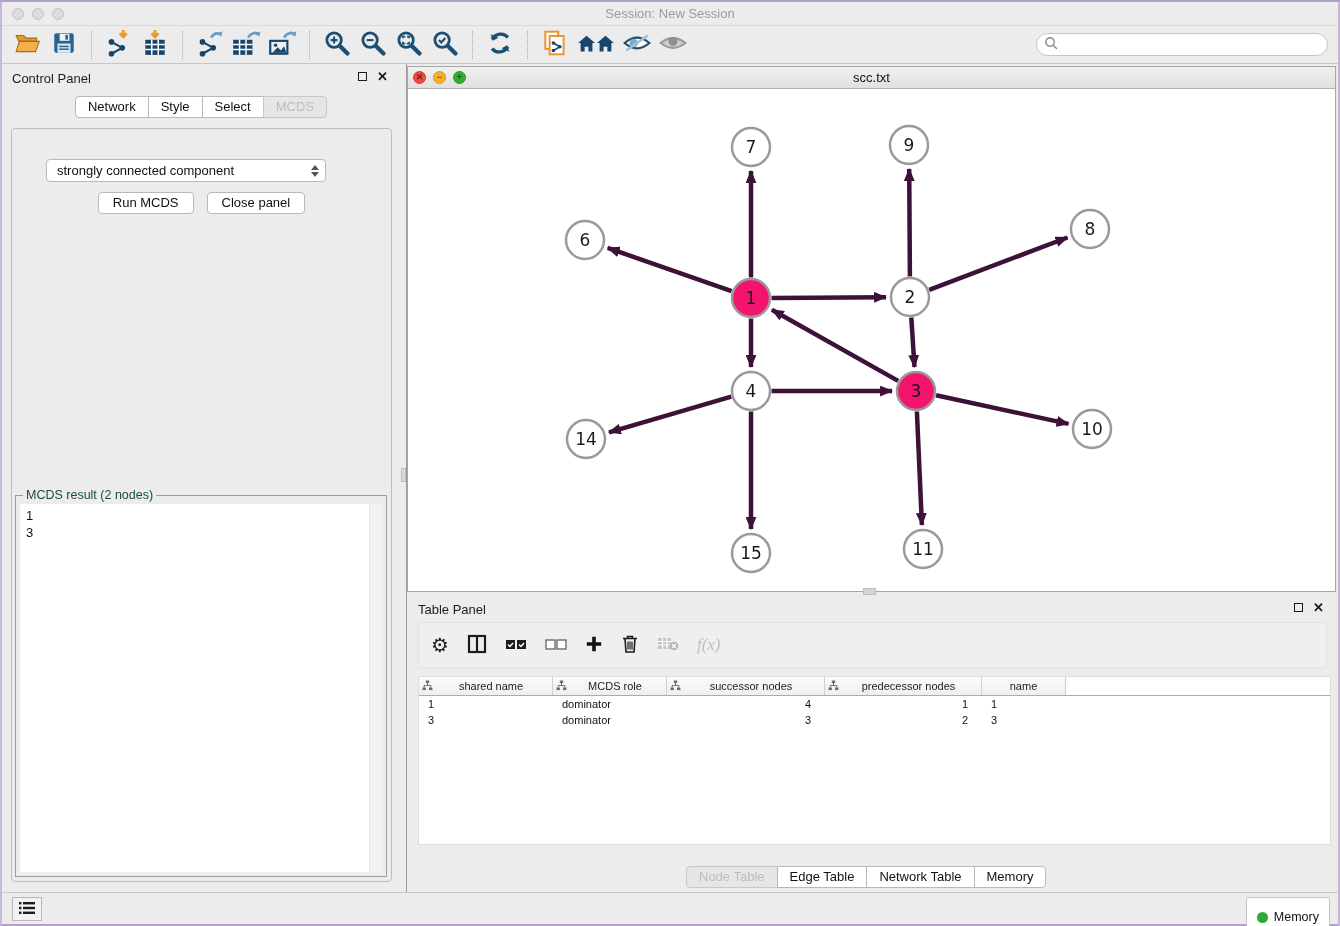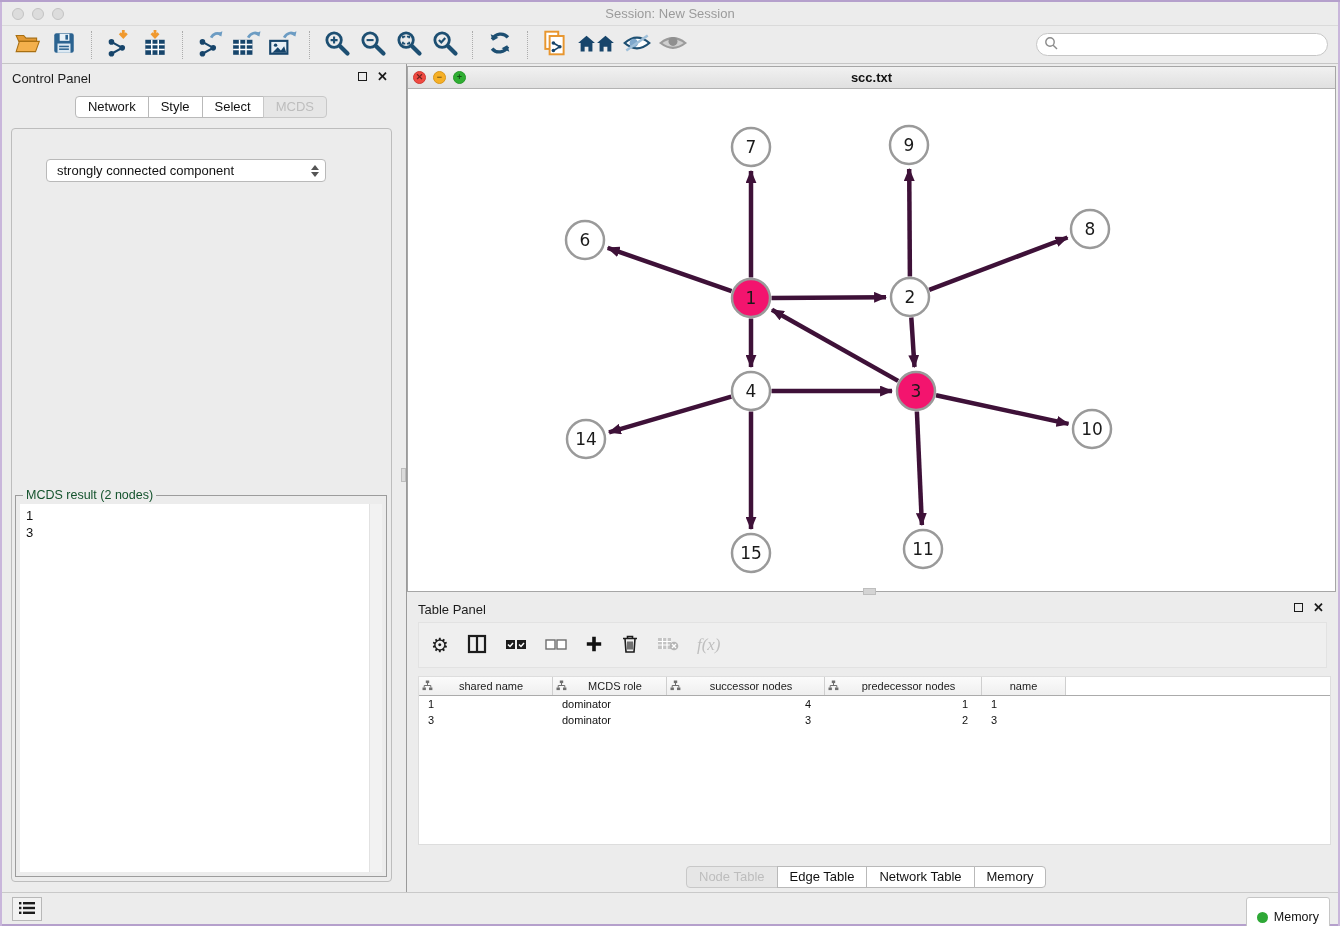--- a/index.html
+++ b/index.html
@@ -53,21 +53,21 @@
   .h-divider{ position:absolute; top:592px; left:407px; width:931px; height:6px; background:#ECECEC; }
   .h-grip{ position:absolute; top:-4px; left:456px; width:13px; height:7px; background:#D4D4D4; border:1px solid #BEBEBE; }
   
   .net-window{ position:absolute; top:66px; left:407px; width:929px; height:526px; border:1px solid #A6A6A6; background:#fff; }
   .net-titlebar{ position:relative; height:22px; background:linear-gradient(#F1F1F1,#E0E0E0); border-bottom:1px solid #B3B3B3; }
   .net-titlebar .lights{ position:absolute; left:5px; top:4px; display:flex; gap:7px; }
   .ntl{ width:13px; height:13px; border-radius:50%; font-size:9px; font-weight:bold; color:rgba(0,0,0,.55); display:flex; align-items:center; justify-content:center; line-height:1; }
   .ntl.red{ background:#F04A42; border:1px solid #CE3B33; }
   .ntl.yellow{ background:#F6B026; border:1px solid #D8971B; }
   .ntl.green{ background:#2FAE32; border:1px solid #27982A; }
-  .net-titlebar .net-title{ text-align:center; line-height:21px; font-size:13px; color:#111;font-weight:bold; }
+  .net-titlebar .net-title{ text-align:center; line-height:21px; font-size:13px; color:#111; }
   .net-canvas{ position:relative; width:100%; height:502px; background:#fff; overflow:hidden; }
   
   .table-panel{ position:absolute; top:598px; left:407px; width:929px; height:294px; background:#ECECEC; }
   .tp-head{ position:relative; height:24px; }
   .tp-head .tp-title{ position:absolute; left:11px; top:4px; font-size:13px; color:#1c1c1c; }
   .tp-toolbar{ position:absolute; top:24px; left:11px; right:9px; height:46px; background:#EFEFEF; border:1px solid #E2E2E2; display:flex; align-items:center; gap:18px; padding-left:12px; }
   .tp-ic{ display:flex; align-items:center; justify-content:center; background:none; border:none; height:26px; }
   .gear-glyph{ font-size:20px; color:#1c1c1c; font-family:"DejaVu Sans", sans-serif; line-height:1; }
   .fx-glyph{ font-family:"Liberation Serif", serif; font-style:italic; font-size:17px; color:#BFBFBF; }
   .tbl-wrap{ position:absolute; top:78px; left:11px; width:913px; height:169px; background:#fff; border:1px solid #DDD; overflow:hidden; }
@@ -285,20 +285,24 @@
         <button class="seg-tab">Select</button>
         <button class="seg-tab active">MCDS</button>
       </div>
     <div class="cp-content">
       <div class="dropdown">
         <span class="dd-text">strongly connected component</span>
         <span class="stepper">
             <i class="up"></i>
             <i class="down"></i>
           </span>
+      </div>
+      <div class="cp-buttons">
+        <button class="mac-btn">Run MCDS</button>
+        <button class="mac-btn">Close panel</button>
       </div>
       <div class="result-group">
         <span class="result-legend">MCDS result (2 nodes)</span>
         <div class="result-white">
           <div class="result-lines" id="result-lines">
               <div>1</div>
               <div>3</div>
             </div>
           <div class="result-scroll"></div>
         </div>

